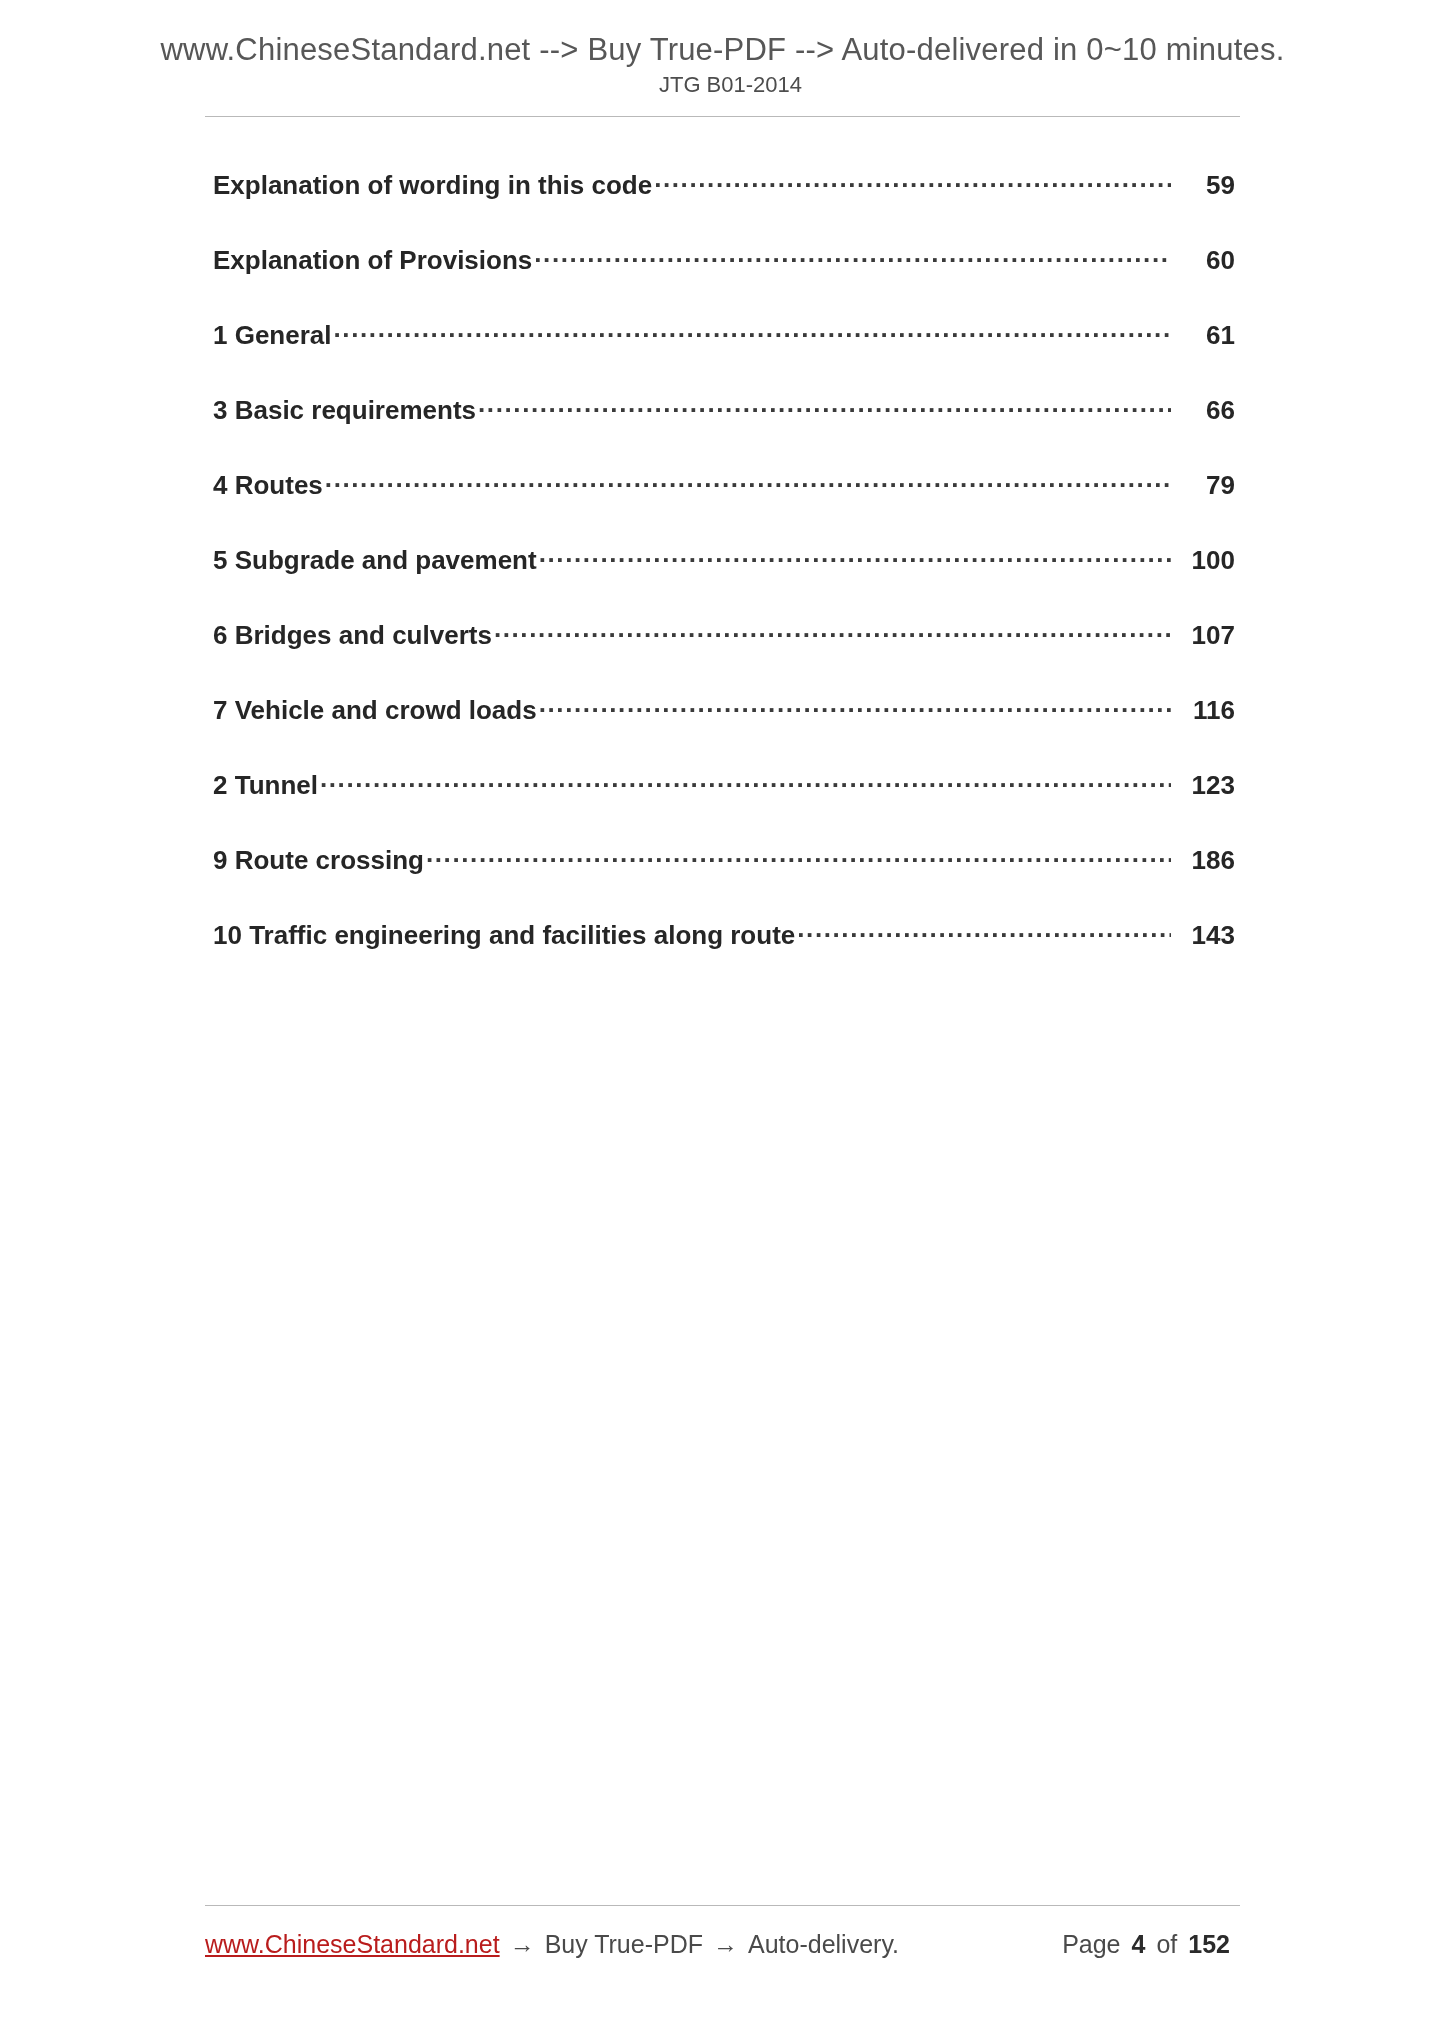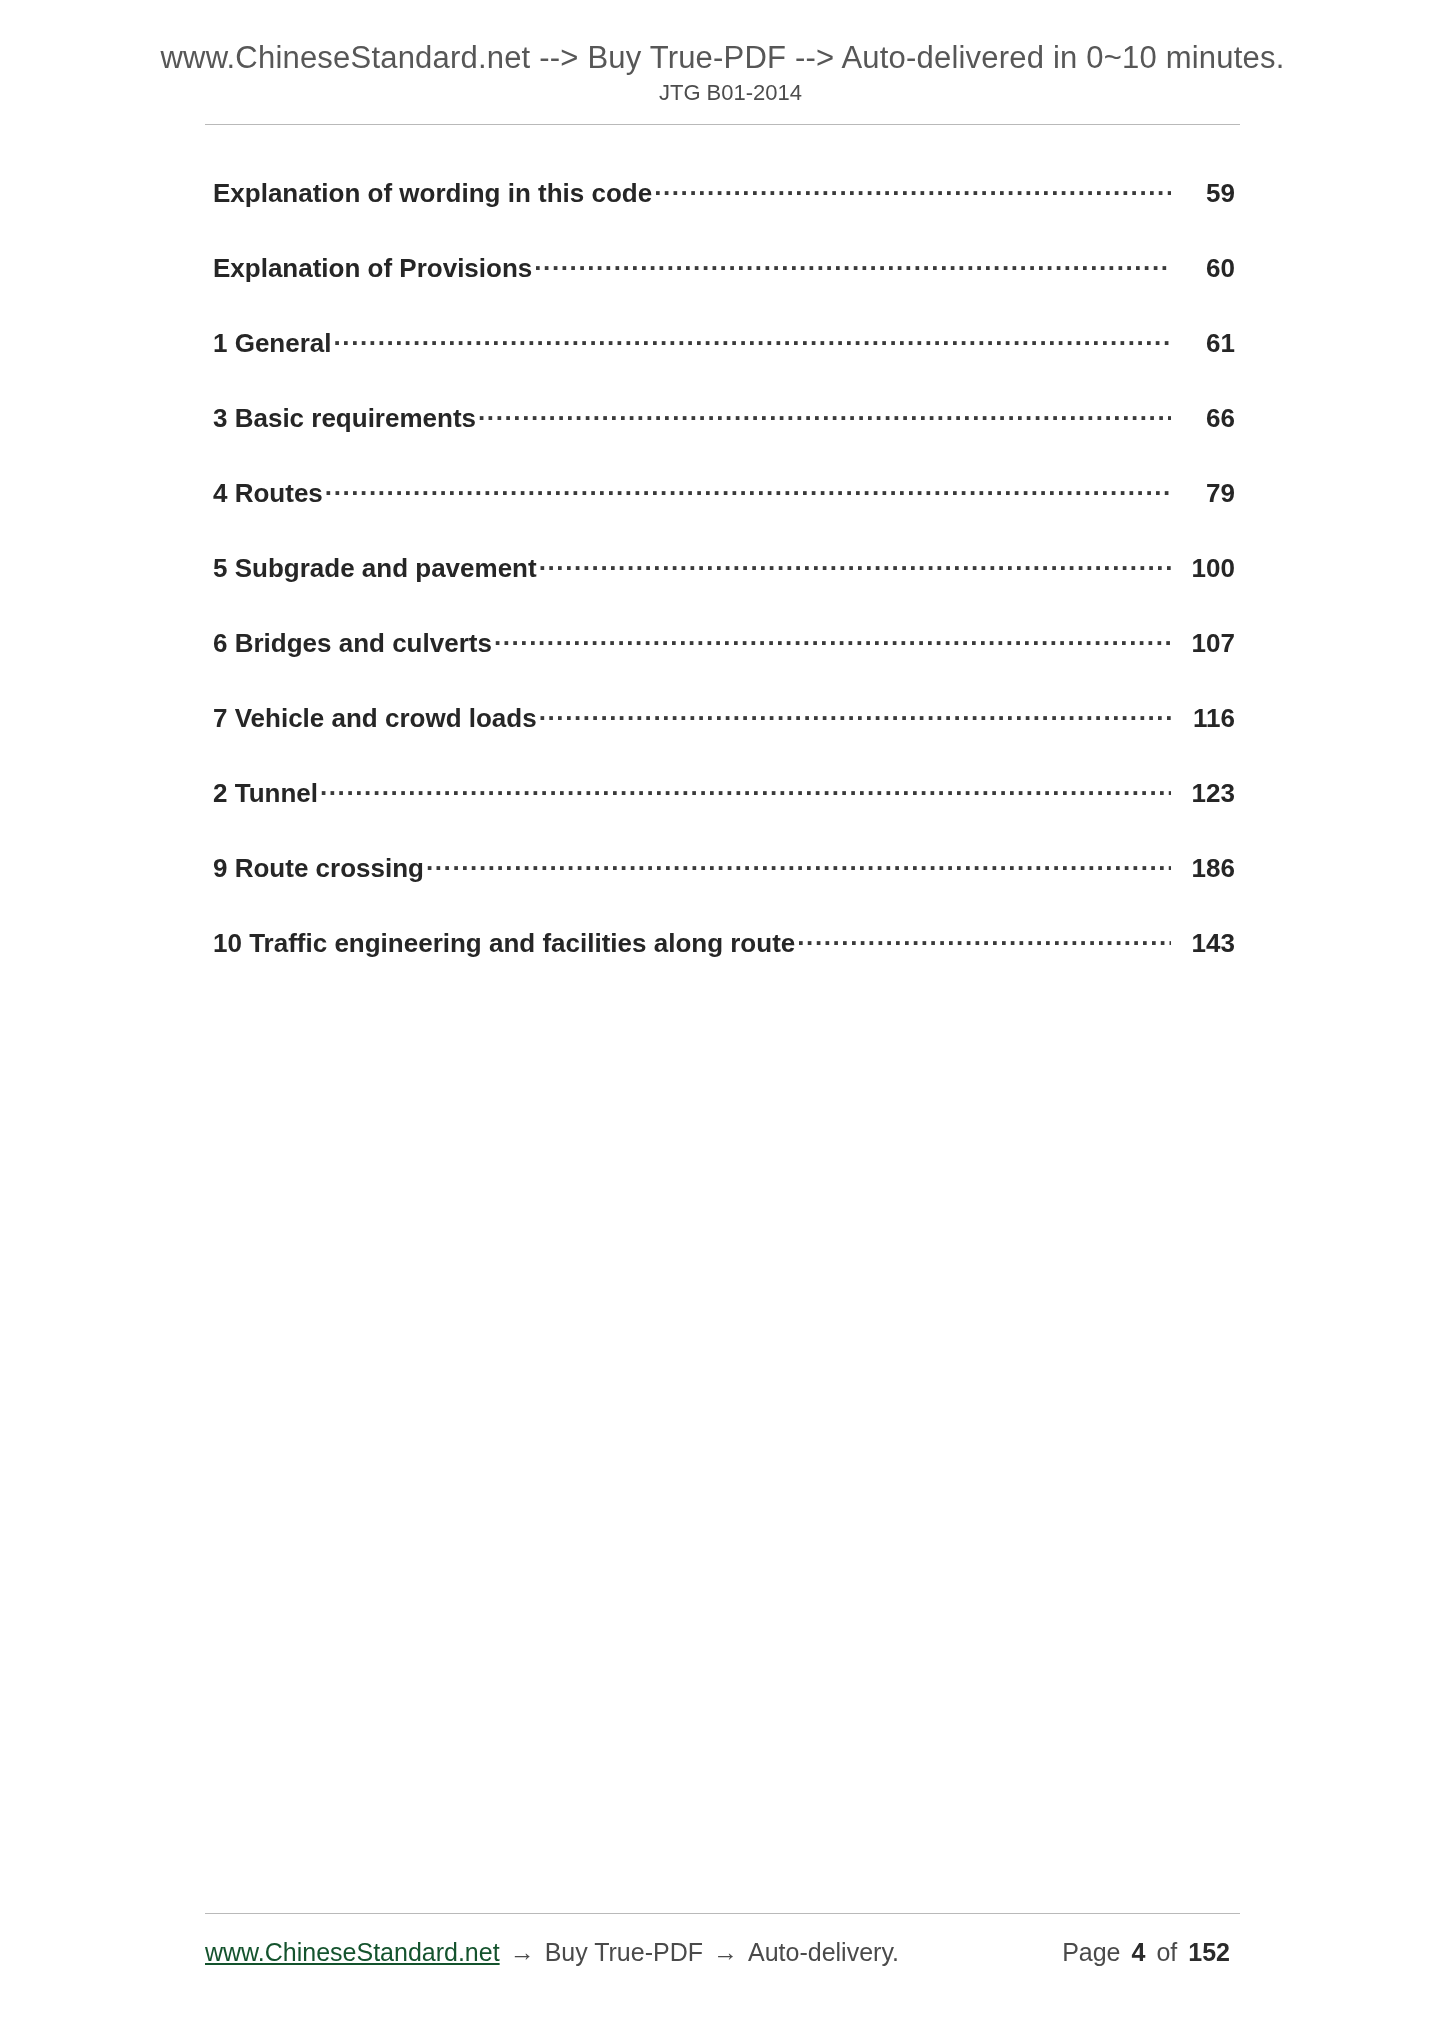--- a/index.html
+++ b/index.html
@@ -13,21 +13,20 @@
     font-family: "Liberation Sans", sans-serif;
     color: #231f20;
     position: relative;
     overflow: hidden;
   }
   .page {
     position: relative;
     width: 1445px;
     height: 1616px;
     box-sizing: border-box;
-    margin-top: 8px;
   }
 
   
   .promo {
     position: absolute;
     top: 32px;
     left: 0;
     width: 1445px;
     text-align: center;
     font-size: 31px;
@@ -118,21 +117,21 @@
     font-size: 25px;
     color: #4a4a4a;
   }
   .footer-left {
     display: flex;
     align-items: baseline;
     gap: 10px;
   }
   .footer-site {
     text-decoration: underline;
-    color: #14532d;
+    color: #b91c1c;
   }
   .arrow {
     font-size: 25px;
     color: #4a4a4a;
   }
   .footer-right {
     margin-left: auto;
     display: flex;
     align-items: baseline;
     gap: 11px;

